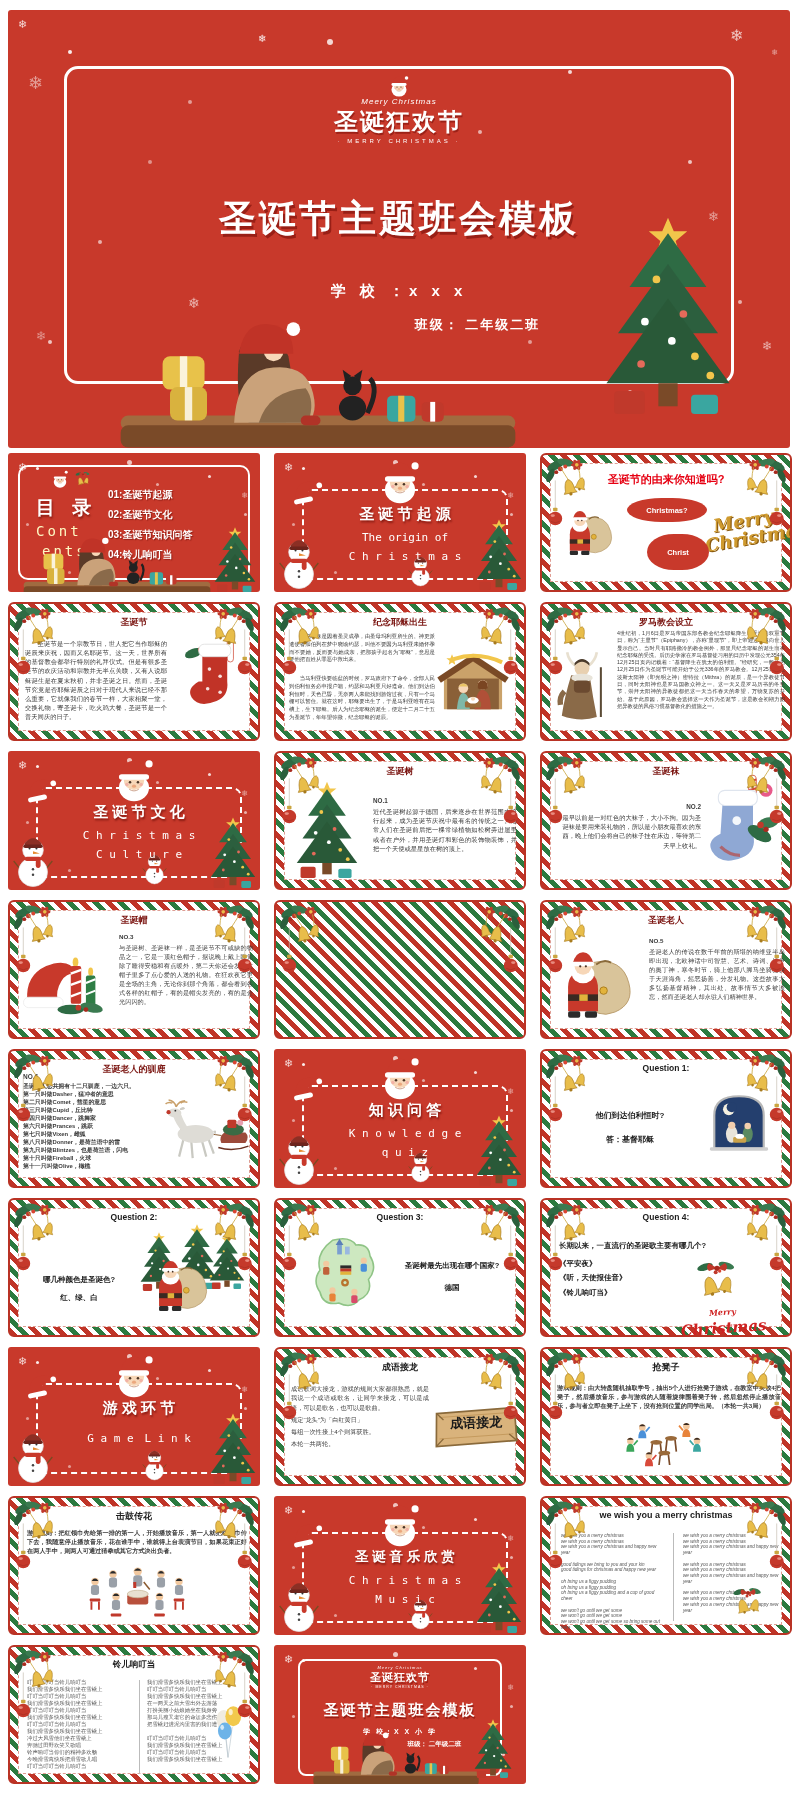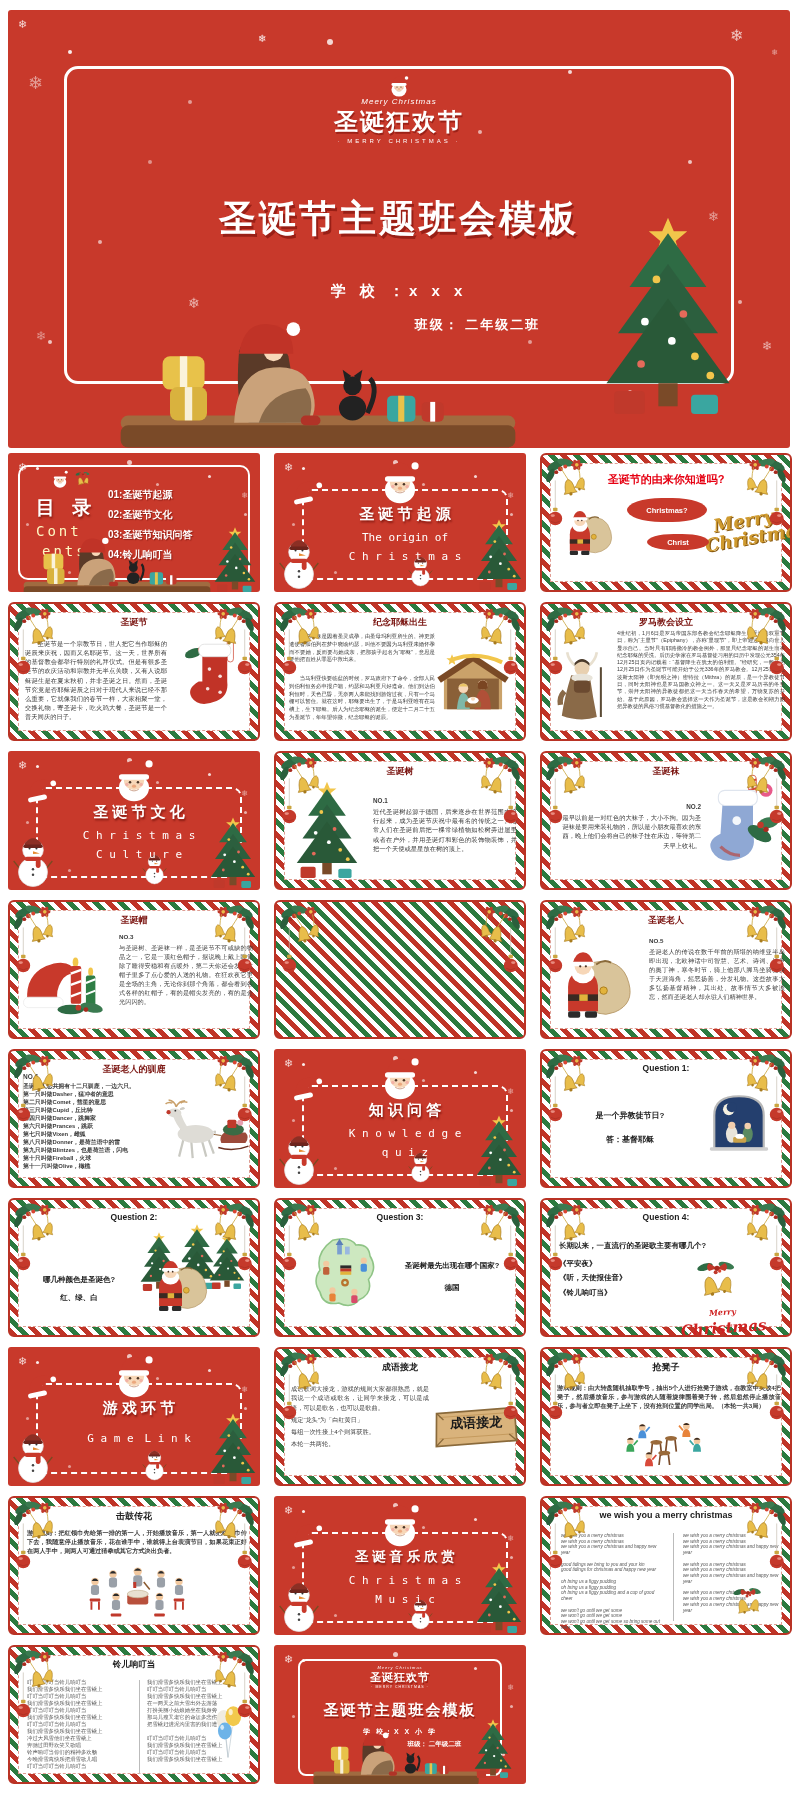--- a/index.html
+++ b/index.html
@@ -541,21 +541,21 @@
     <div class="sec-en l2">C h r i s t m a s</div>
   </div>
 
   <div class="slide ws">
     <div class="inner">
       <div class="wtitle" style="font-size:11px;color:#e60012;top:8px">圣诞节的由来你知道吗?</div>
       <svg class="ic" style="left:10px;top:42px;width:58px;height:54px">
           <use href="#sym-santasack"></use>
         </svg>
       <div class="bub" style="left:76px;top:34px;width:80px;height:24px">Christmas?</div>
-      <div class="bub" style="left:96px;top:70px;width:62px;height:16px">Christ</div>
+      <div class="bub" style="left:96px;top:70px;width:62px;height:36px">Christ</div>
       <div class="script" style="position:absolute;left:152px;top:48px;width:84px;font-size:18px;color:#cf9a2e;
            text-shadow:1px 1px 0 #8a5a10;transform:rotate(-10deg);text-align:center">Merry Christmas!</div>
     </div>
     <svg class="wdeco" viewBox="0 0 252 139" preserveAspectRatio="none">
         <use href="#sym-wdecor"></use>
       </svg>
   </div>
 
   <div class="slide ws">
     <div class="inner">
@@ -735,21 +735,21 @@
         <use href="#sym-tree"></use>
       </svg>
     <div class="sec-title">知 识 问 答</div>
     <div class="sec-en l1">K n o w l e d g e</div>
     <div class="sec-en l2">q u i z</div>
   </div>
 
   <div class="slide ws">
     <div class="inner">
       <div class="wtitle blk" style="font-size:8.5px">Question 1:</div>
-      <div class="qtxt" style="left:14px;top:50px;width:130px;font-size:8px">是一个异教徒节日?</div>
+      <div class="qtxt" style="left:14px;top:50px;width:130px;font-size:8px">他们到达伯利恒时?</div>
       <div class="qtxt" style="left:14px;top:74px;width:130px;font-size:8px">答：基督耶稣</div>
       <svg class="ic" style="right:10px;top:20px;width:64px;height:82px">
           <use href="#sym-nativity2"></use>
         </svg>
     </div>
     <svg class="wdeco" viewBox="0 0 252 139" preserveAspectRatio="none">
         <use href="#sym-wdecor"></use>
       </svg>
   </div>
 

